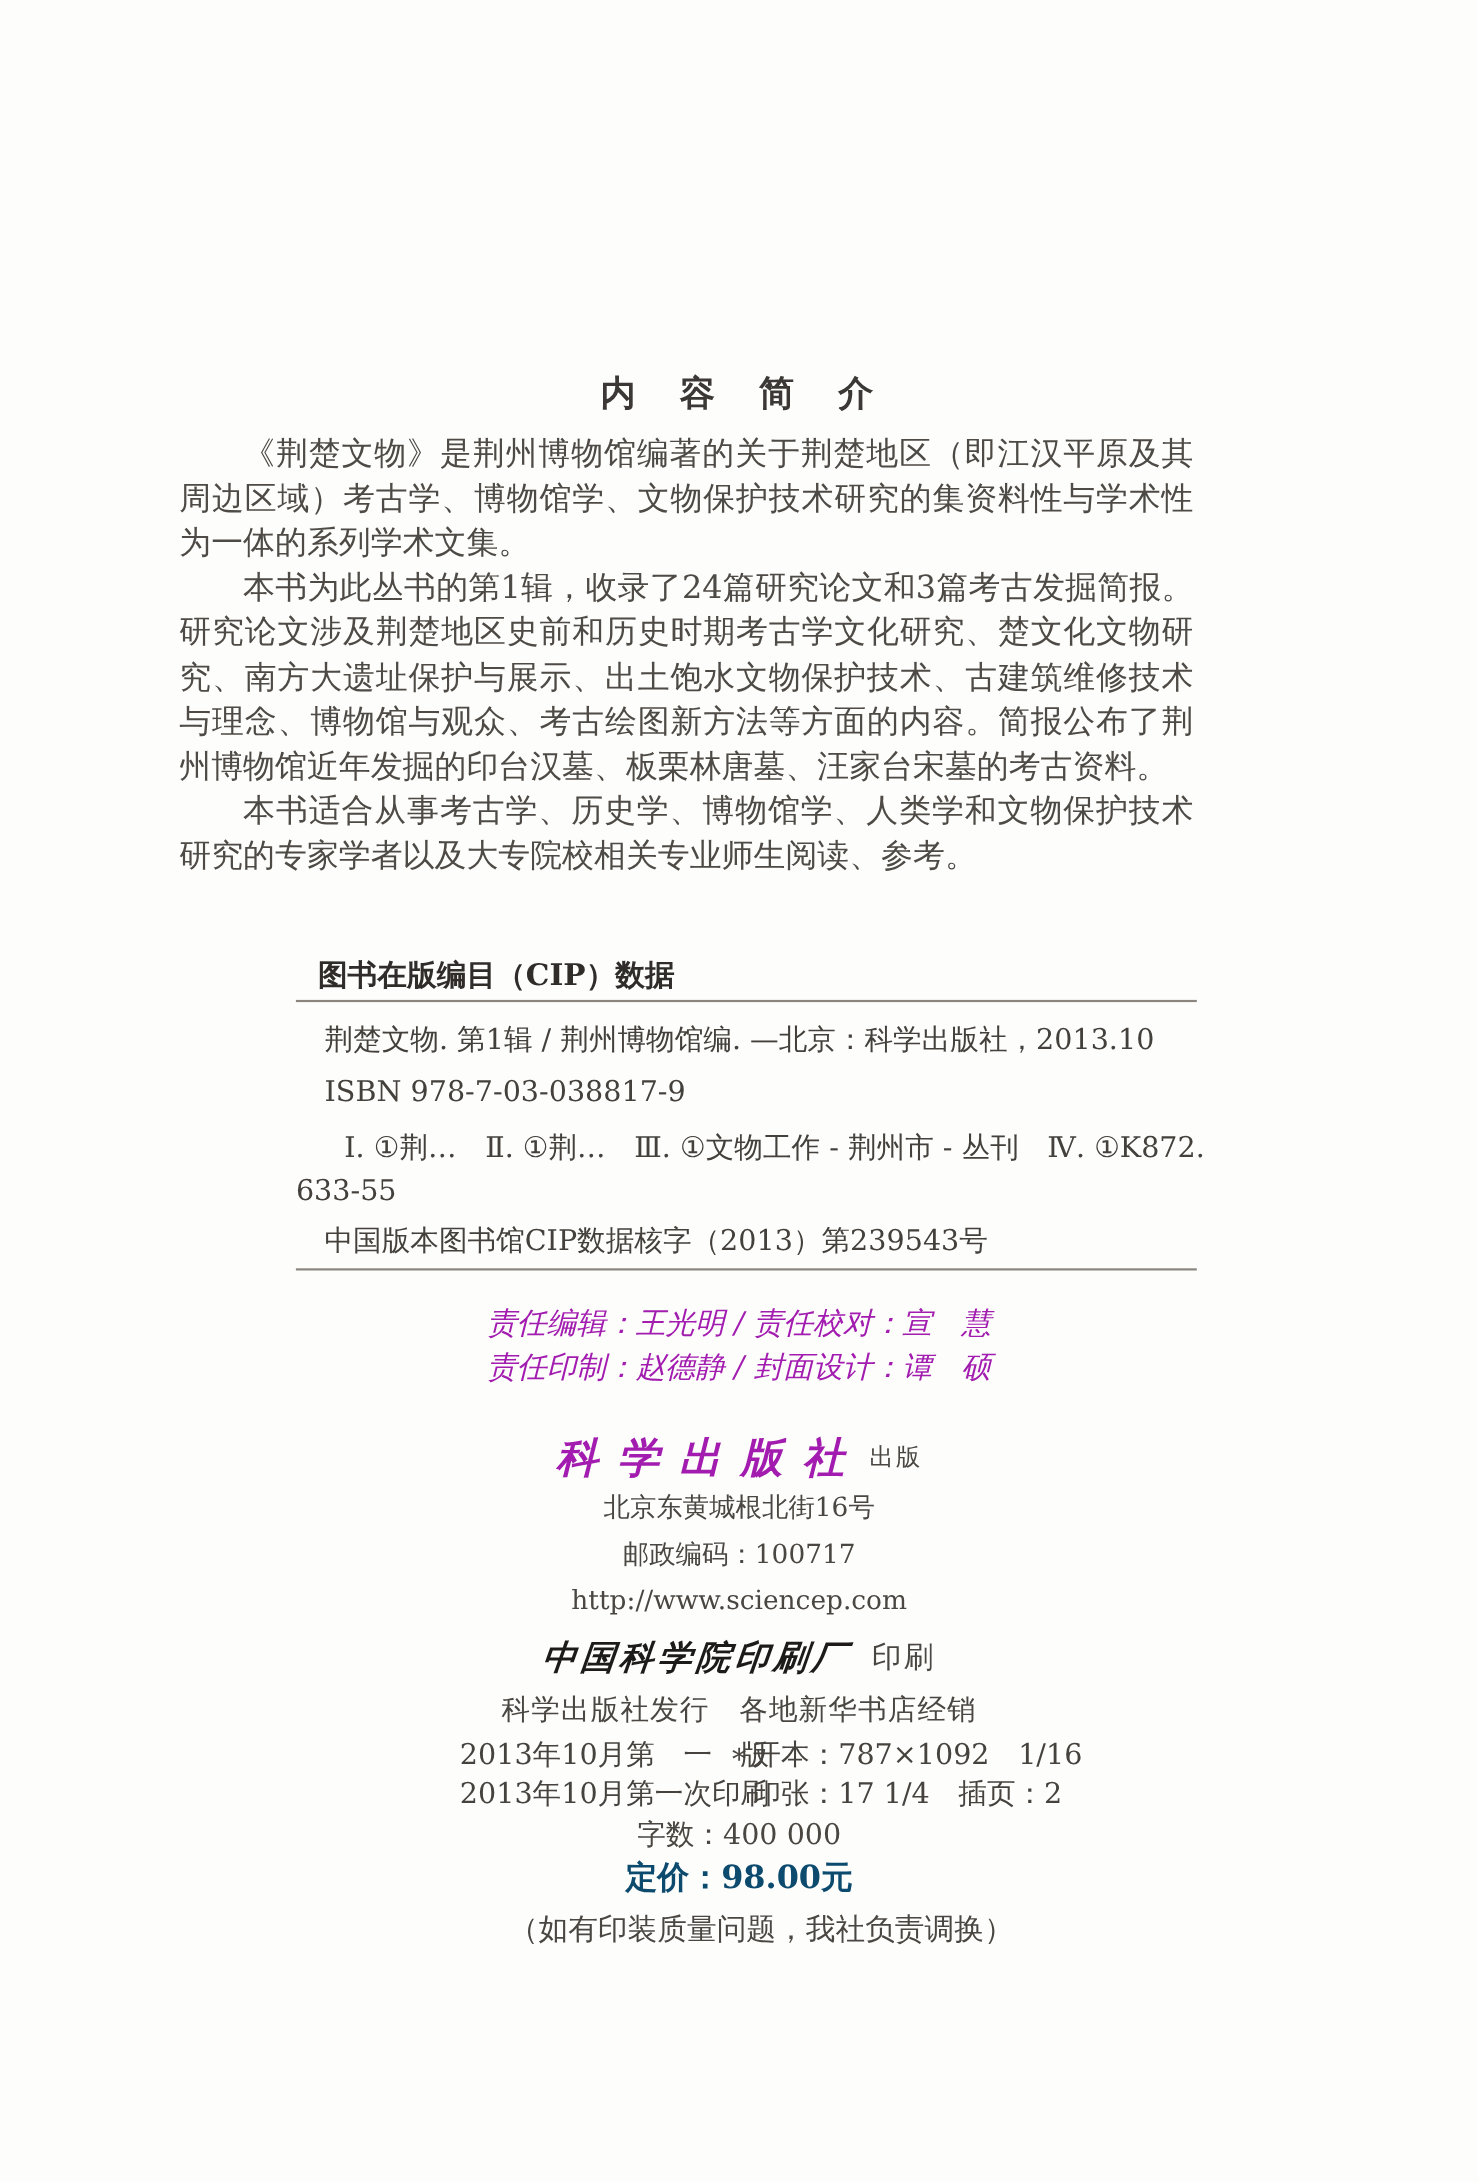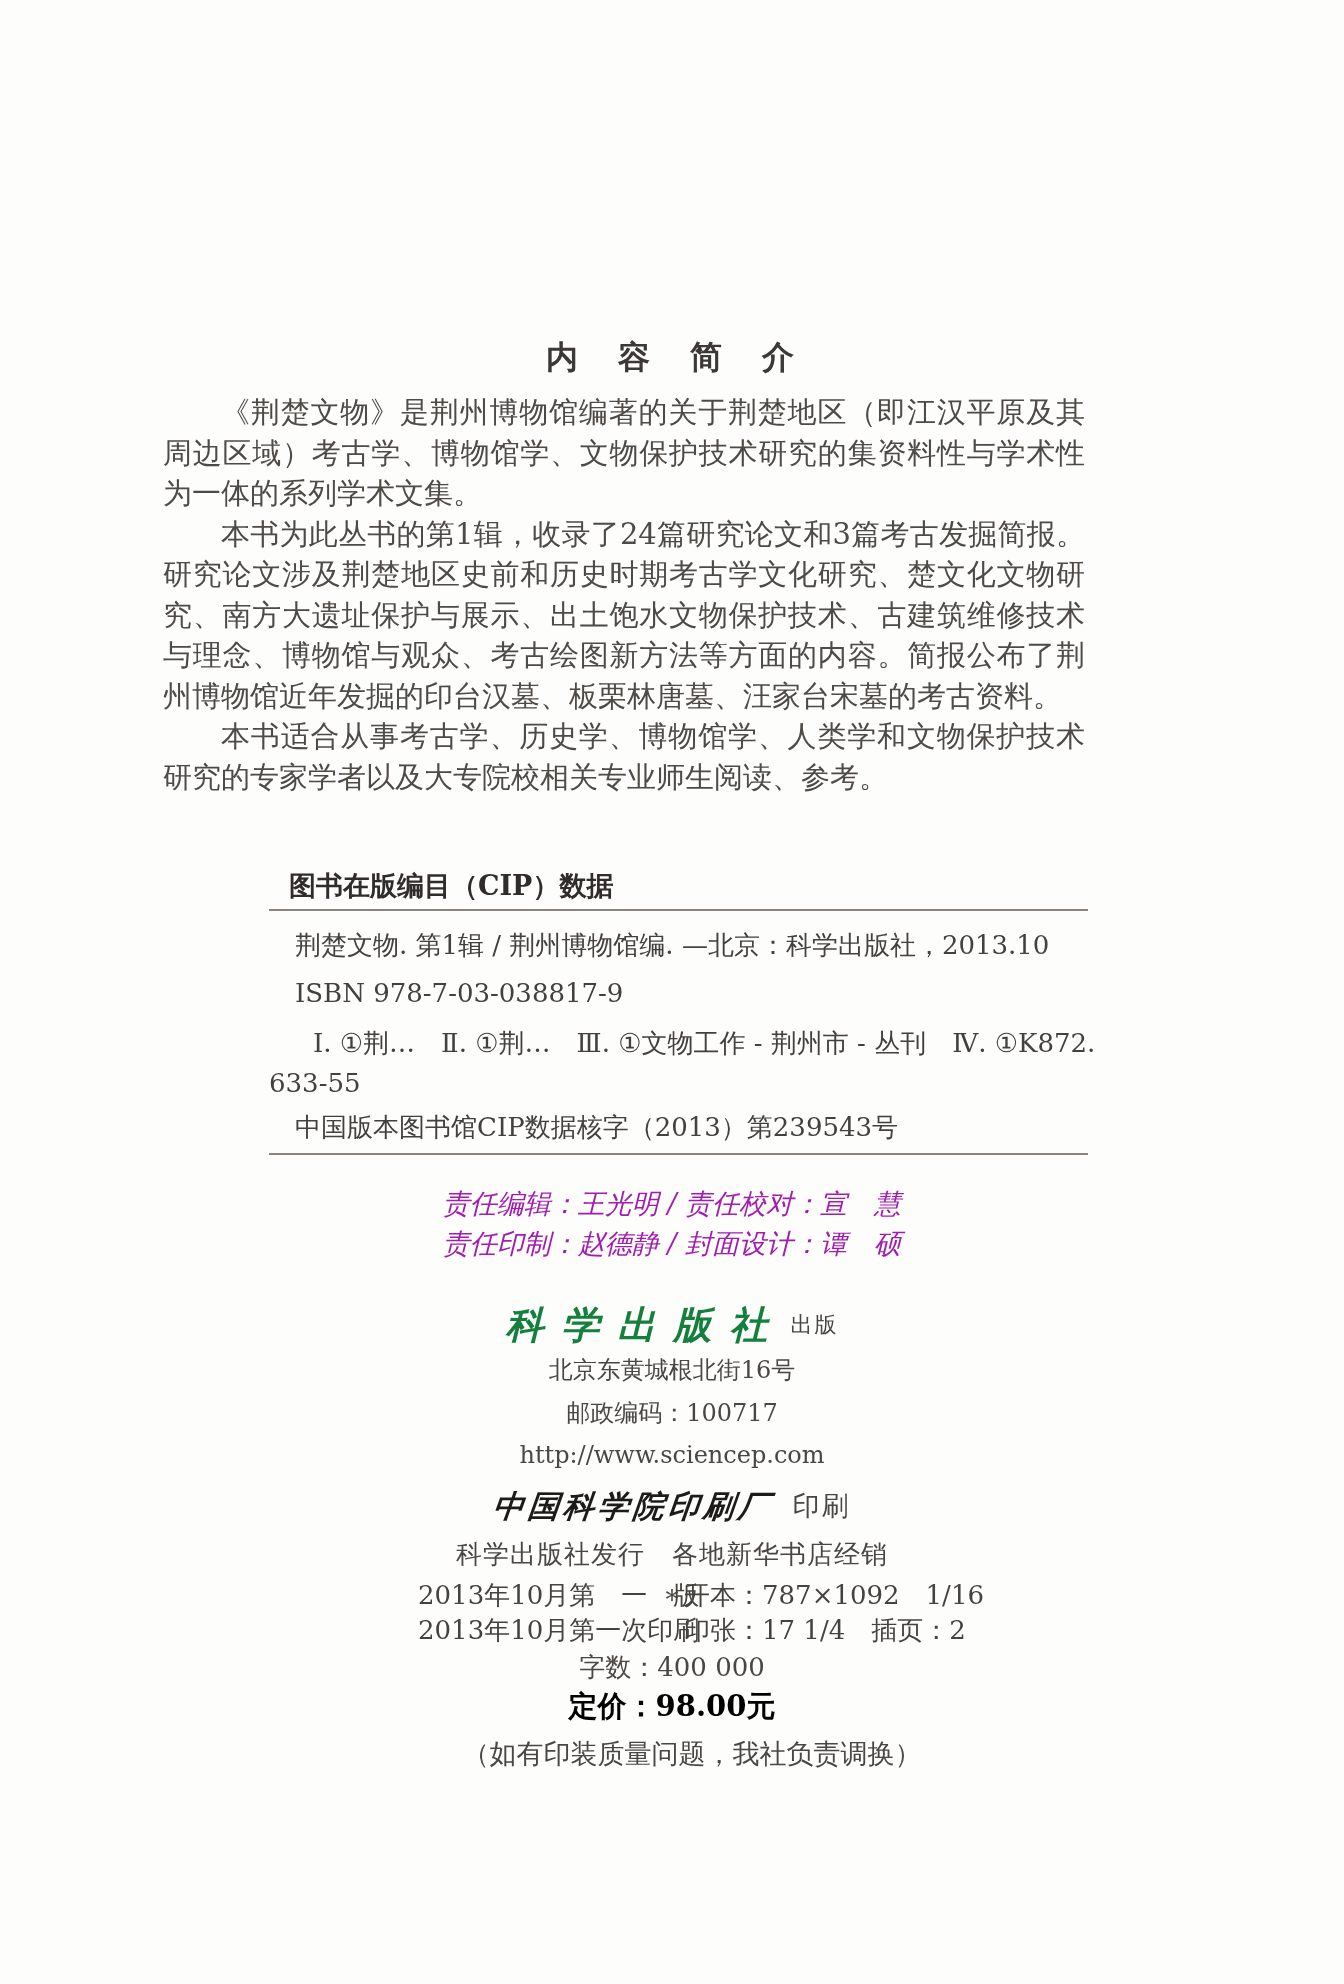--- a/index.html
+++ b/index.html
@@ -56,21 +56,21 @@
   }
   
   .pub{
     position:absolute;top:1300px;left:0;width:100%;
     text-align:center;color:#4a4742;
   }
   .pub-line{margin:0;}
   .pub-name-line{height:46px;}
   .calligraphy{
     font-weight:700;font-style:italic;
-    font-size:38px;letter-spacing:18px;color:#15803d;
+    font-size:38px;letter-spacing:18px;color:#a21caf;
   }
   .after-calligraphy{font-size:22px;letter-spacing:2px;vertical-align:6px;}
   .addr{font-size:24px;margin-top:8px;}
   .postcode{font-size:24px;margin-top:11px;}
   .website{font-size:24px;margin-top:12px;}
   .printer-line{margin-top:17px;height:40px;}
   .printer-calligraphy{
     font-weight:900;font-style:italic;
     font-size:31px;letter-spacing:4px;color:#1d1b19;
     transform:skewX(-6deg);display:inline-block;
@@ -82,21 +82,21 @@
   .colo-left1{top:1578px;left:418px;}
   .colo-right1{top:1578px;left:684px;}
   .colo-left2{top:1613px;left:418px;}
   .colo-right2{top:1613px;left:684px;}
   .wordcount{
     position:absolute;top:1650px;left:0;width:100%;
     text-align:center;font-size:26px;
   }
   .price{
     position:absolute;top:1687px;left:0;width:100%;
-    text-align:center;font-size:29px;font-weight:700;color:#000000;
+    text-align:center;font-size:29px;font-weight:700;color:#0c4a6e;
   }
   .note{
     position:absolute;top:1736px;left:0;width:100%;
     text-align:center;font-size:27px;color:#4a4742;padding-left:20px;
   }
 </style>
 </head>
 <body>
 
 <div class="sheet">

